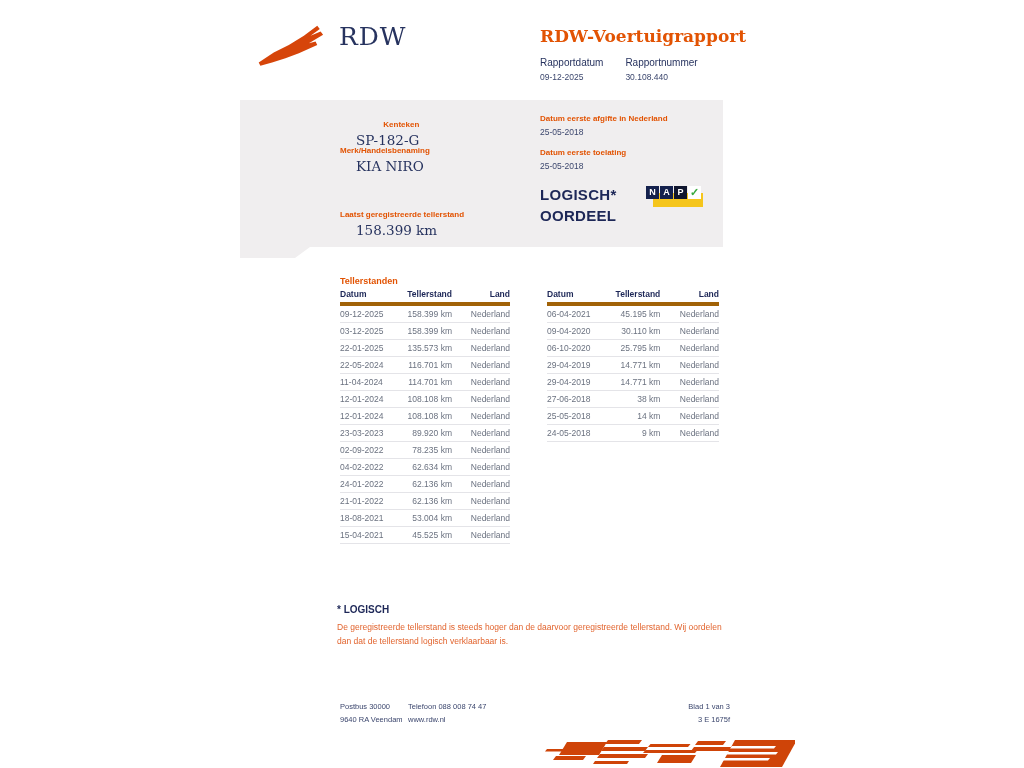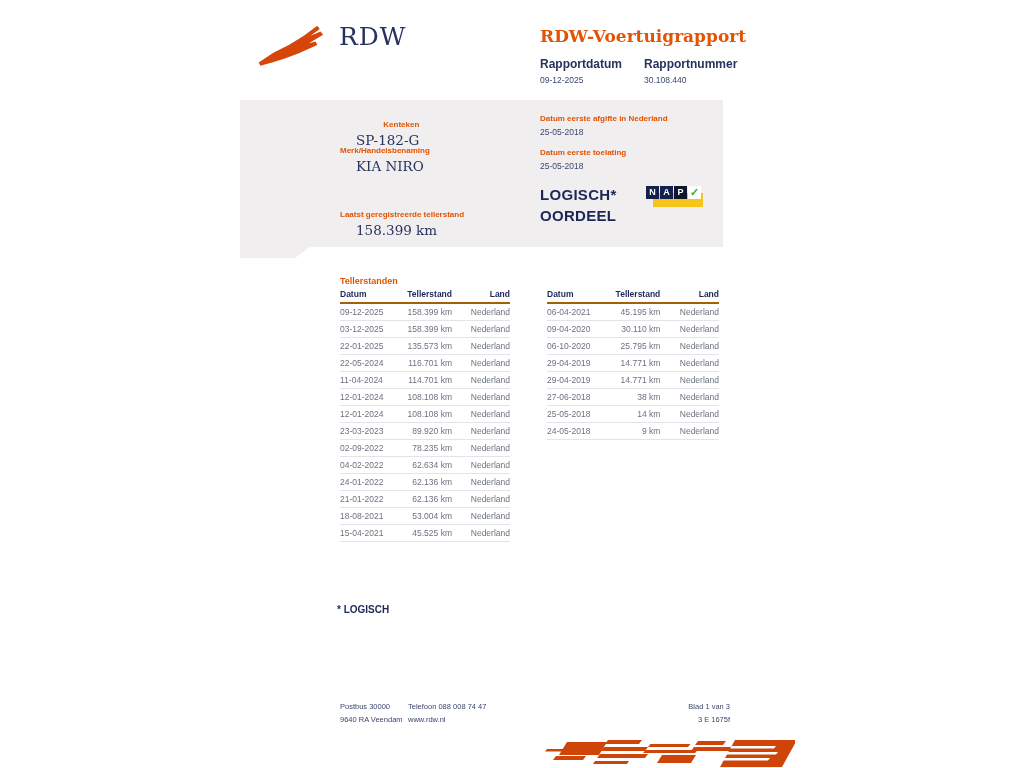--- a/index.html
+++ b/index.html
@@ -14,21 +14,21 @@
   .logo-svg { left:253px; top:24px; width:80px; height:46px; }
   .logo-text {
     left:339px; top:22px; font-family:"DejaVu Serif", serif;
     font-size:25px; letter-spacing:1px; color:#27335f;
   }
   .report-title {
     left:540px; top:26px; font-family:"DejaVu Serif", serif;
     font-weight:700; font-size:17px; color:#e25303;
   }
   .report-meta { left:540px; top:57px; display:flex; gap:22px; }
-  .meta-label { font-size:12px; font-weight:700; color:#27335f; }
+  .meta-label { font-size:10px; font-weight:400; color:#27335f; }
   .meta-value { font-size:8.5px; color:#3c476e; margin-top:4px; }
 
   
   .vehicle-box {
     left:240px; top:100px; width:483px; height:158px; background:#f0eeef;
     clip-path: polygon(0 0, 483px 0, 483px 147px, 70px 147px, 55px 158px, 0 158px);
   }
   .field { position:absolute; }
   .field-label { font-size:8px; font-weight:700; color:#e25303; }
   .field-value-lg {
@@ -52,21 +52,21 @@
     color:#3aa93f; font-size:11px; font-weight:700; text-align:center; line-height:13px;
   }
 
   
   .tables-title { left:340px; top:276px; font-size:9px; font-weight:700; color:#e25303; }
   .teller-table { border-collapse:collapse; table-layout:fixed; }
   .table-left  { left:340px; top:289px; width:170px; }
   .table-right { left:547px; top:289px; width:172px; }
   .teller-table th {
     font-size:8.5px; font-weight:700; color:#1d2757; padding:0 0 3px 0;
-    border-bottom:2px solid #a16207; text-align:left;
+    border-bottom:4px solid #a16207; text-align:left;
   }
   .teller-table th:nth-child(2), .teller-table th:nth-child(3),
   .teller-table td:nth-child(2), .teller-table td:nth-child(3) { text-align:right; }
   .teller-table col.c1 { width:60px; } .teller-table col.c2 { width:52px; } .teller-table col.c3 { width:58px; }
   .teller-table td {
     font-size:8.5px; color:#6b7280; padding:3px 0; border-bottom:1px solid #e4e4e8;
   }
 
   
   .footnote { left:337px; top:604px; width:395px; }
@@ -278,20 +278,21 @@
       <tr>
         <td>24-05-2018</td>
         <td>9 km</td>
         <td>Nederland</td>
       </tr>
     </tbody>
 </table>
 
 <div class="abs footnote">
   <div class="footnote-title">* LOGISCH</div>
+  <div class="footnote-text">De geregistreerde tellerstand is steeds hoger dan de daarvoor geregistreerde tellerstand. Wij oordelen dan dat de tellerstand logisch verklaarbaar is.</div>
 </div>
 
 <div class="abs footer-col footer-address">
   <div>Postbus 30000</div>
   <div>9640 RA Veendam</div>
 </div>
 <div class="abs footer-col footer-contact">
   <div>Telefoon 088 008 74 47</div>
   <div>www.rdw.nl</div>
 </div>

